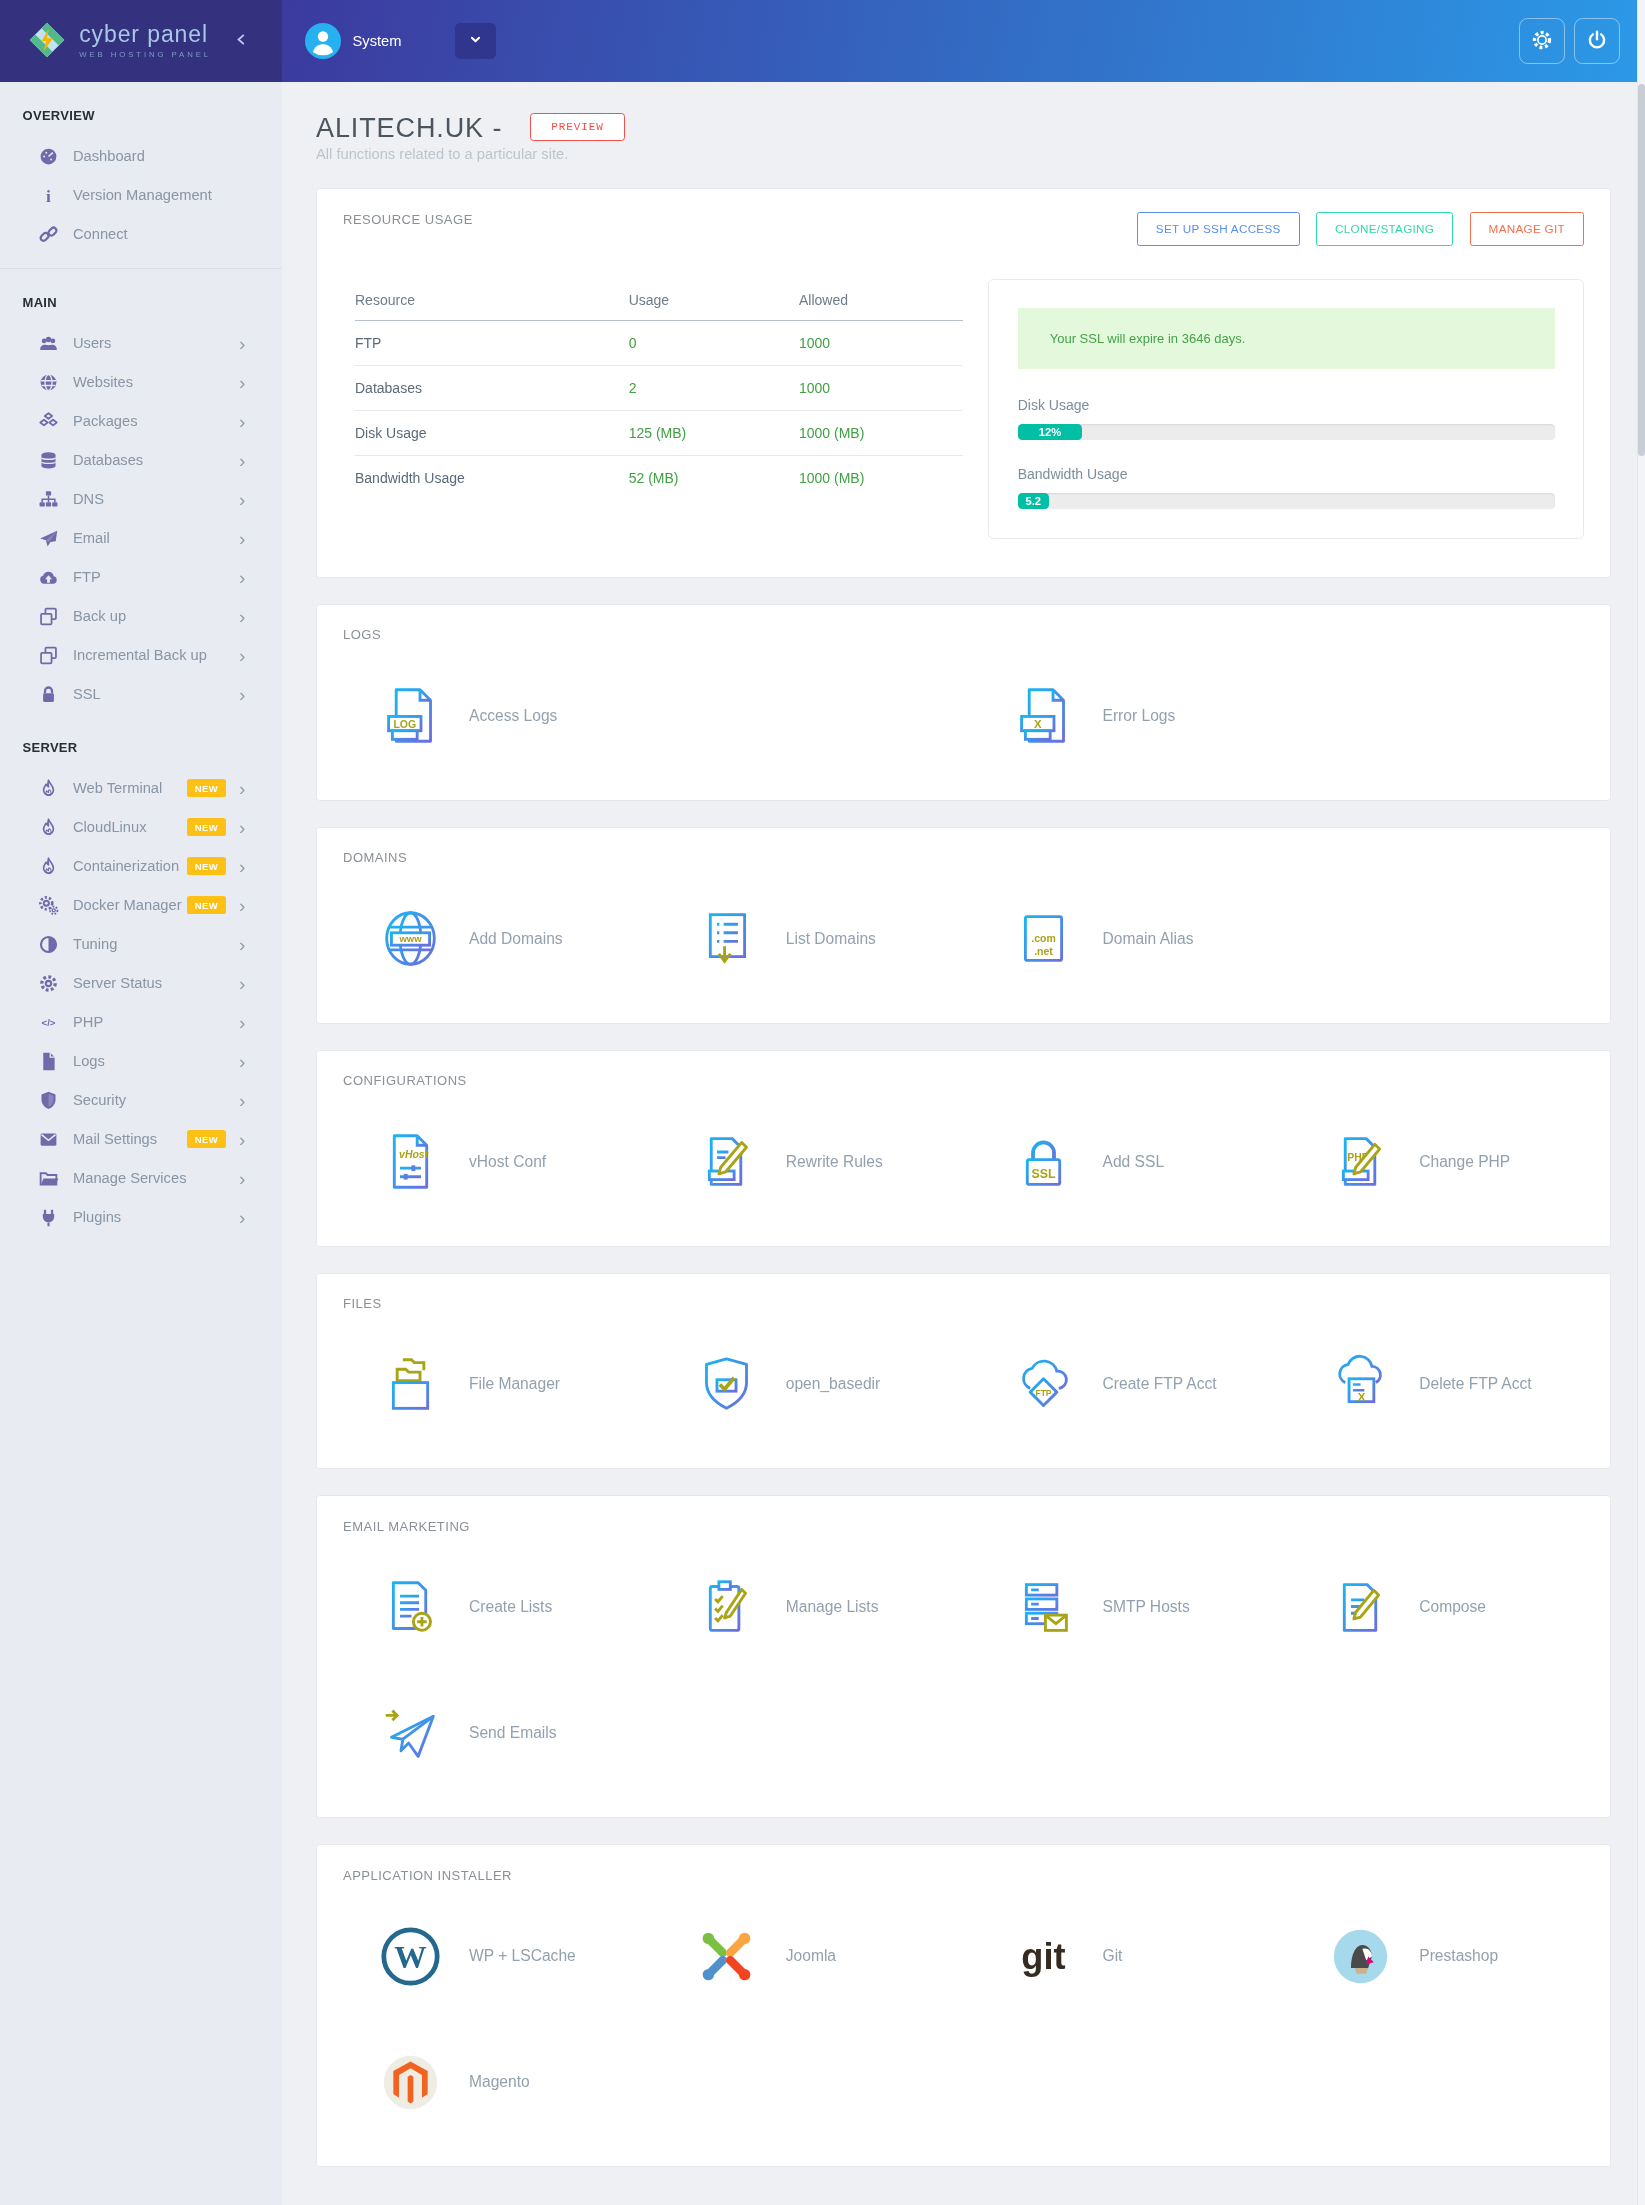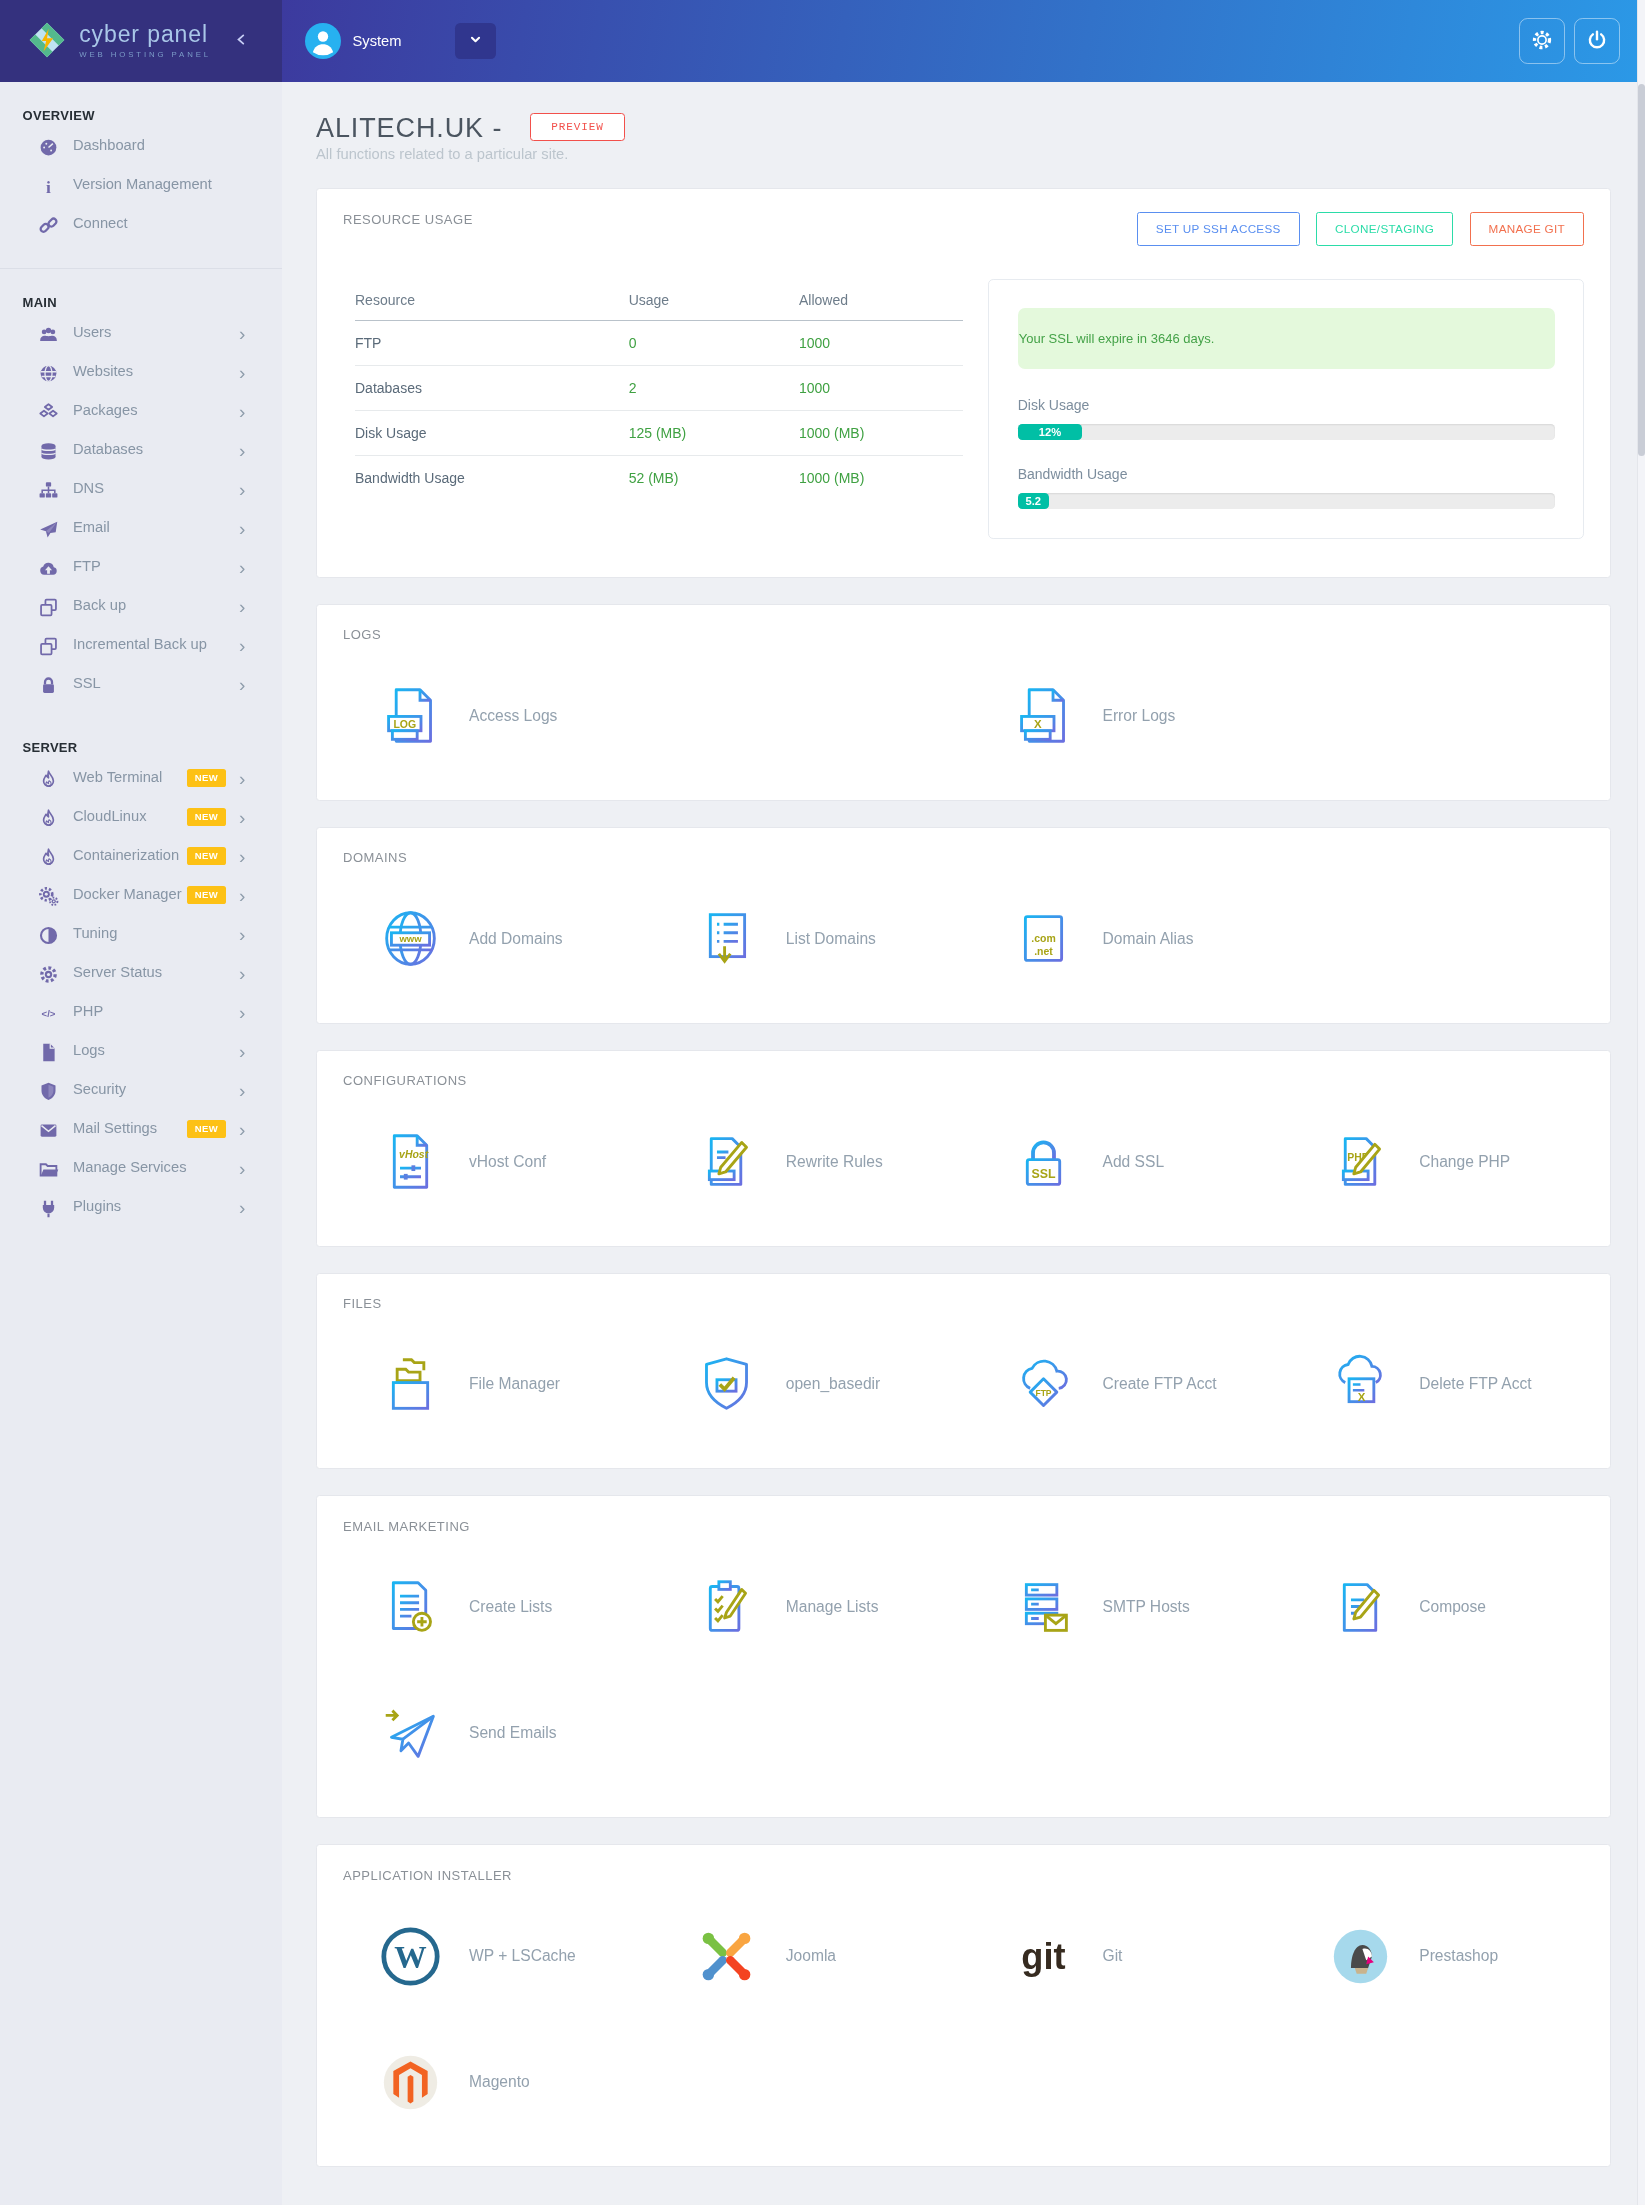--- a/index.html
+++ b/index.html
@@ -20,21 +20,21 @@
   .user-label{color:#fff;font-size:14.7px;margin-left:12px}
   .dd-btn{margin-left:54px;width:41px;height:36px;background:#30368e;border:none;border-radius:5.2px;display:flex;align-items:center;justify-content:center;cursor:pointer}
   .top-actions{margin-left:auto;display:flex;gap:9.5px}
   .icon-btn{width:46px;height:46px;border:1.7px solid rgba(255,255,255,.45);border-radius:8.6px;background:transparent;display:flex;align-items:center;justify-content:center;cursor:pointer}
 
   
   .sidebar{position:absolute;top:82px;left:0;width:282px;bottom:0;background:#e9ebf2}
   .side-section{padding-top:8.6px}
   .side-section.divided{border-top:0.9px solid #dbdee7;margin-top:14px}
   .side-label{font-size:13px;font-weight:700;color:#272e35;padding:17.3px 0 14px 22.5px;letter-spacing:0.3px}
-  .side-item{display:flex;height:39px;padding-left:35px;position:relative;cursor:pointer}
+  .side-item{display:flex;align-items:center;height:39px;padding-left:35px;position:relative;cursor:pointer}
   .side-icon{width:26px;display:flex;justify-content:center;margin-right:12px}
   .side-icon svg{width:21px;height:21px}
   .side-text{font-size:14.7px;color:#8795a5;white-space:nowrap}
   .new-badge{position:absolute;left:187px;background:#fdc115;color:#fff;font-size:9.5px;font-weight:700;padding:3.5px 7.8px;border-radius:2.6px;letter-spacing:0.4px}
   .side-chevron{position:absolute;left:239px;color:#8f9dac;font-size:19px;line-height:1}
 
   
   .main{position:absolute;left:282px;top:82px;right:0;bottom:0;padding:31px 35px 0 34px}
   .page-head{margin-bottom:26px}
   .page-title-row{display:flex;align-items:flex-start;gap:28px}
@@ -53,21 +53,21 @@
   .res-body{display:flex;margin-top:33px;gap:25px}
   .res-table-wrap{flex:1 1 48%;margin-left:12px;padding-top:3.5px}
   table{width:100%;border-collapse:collapse}
   th{font-size:14px;color:#6d7c8a;font-weight:400;text-align:left;padding:10.4px 0 12px;border-bottom:1.7px solid #b9c2ca}
   th:nth-child(1){width:45%}th:nth-child(2){width:28%}th:nth-child(3){width:27%}
   td{font-size:14px;padding:14px 0;border-bottom:0.9px solid #e7eaec}
   tr:last-child td{border-bottom:none}
   td.rname{color:#5a6a79}
   td.rval{color:#3fa142}
   .usage-panel{flex:1 1 47%;border:0.9px solid #e7ebf0;border-radius:5.2px;padding:28.5px}
-  .ssl-alert{background:#e4f9dc;color:#44a248;font-size:13px;padding:23px 1px;border-radius:7px;margin-bottom:28px}
+  .ssl-alert{background:#e4f9dc;color:#44a248;font-size:13px;padding:23px 32px;border-radius:0;margin-bottom:28px}
   .usage-label{font-size:14px;color:#7c8d9d;margin-bottom:11.2px}
   .usage-label.second{margin-top:26px}
   .bar{height:16px;background:#ececec;border-radius:4.3px;box-shadow:inset 0 0.9px 1.7px rgba(0,0,0,.09)}
   .bar-fill{height:100%;background:#01bfa5;border-radius:4.3px;color:#fff;font-size:11.2px;font-weight:700;display:flex;align-items:center;justify-content:center;min-width:31px}
 
   
   .feature-card{padding:22.5px 0 21px 26px}
   .feature-grid{display:grid;grid-template-columns:repeat(4,1fr);padding-top:10.4px}
   .feature{display:flex;align-items:center;height:126px;padding-left:36px;cursor:pointer}
   .f-icon{width:62px;height:62px;flex:0 0 62px;display:flex;align-items:center;justify-content:center}

